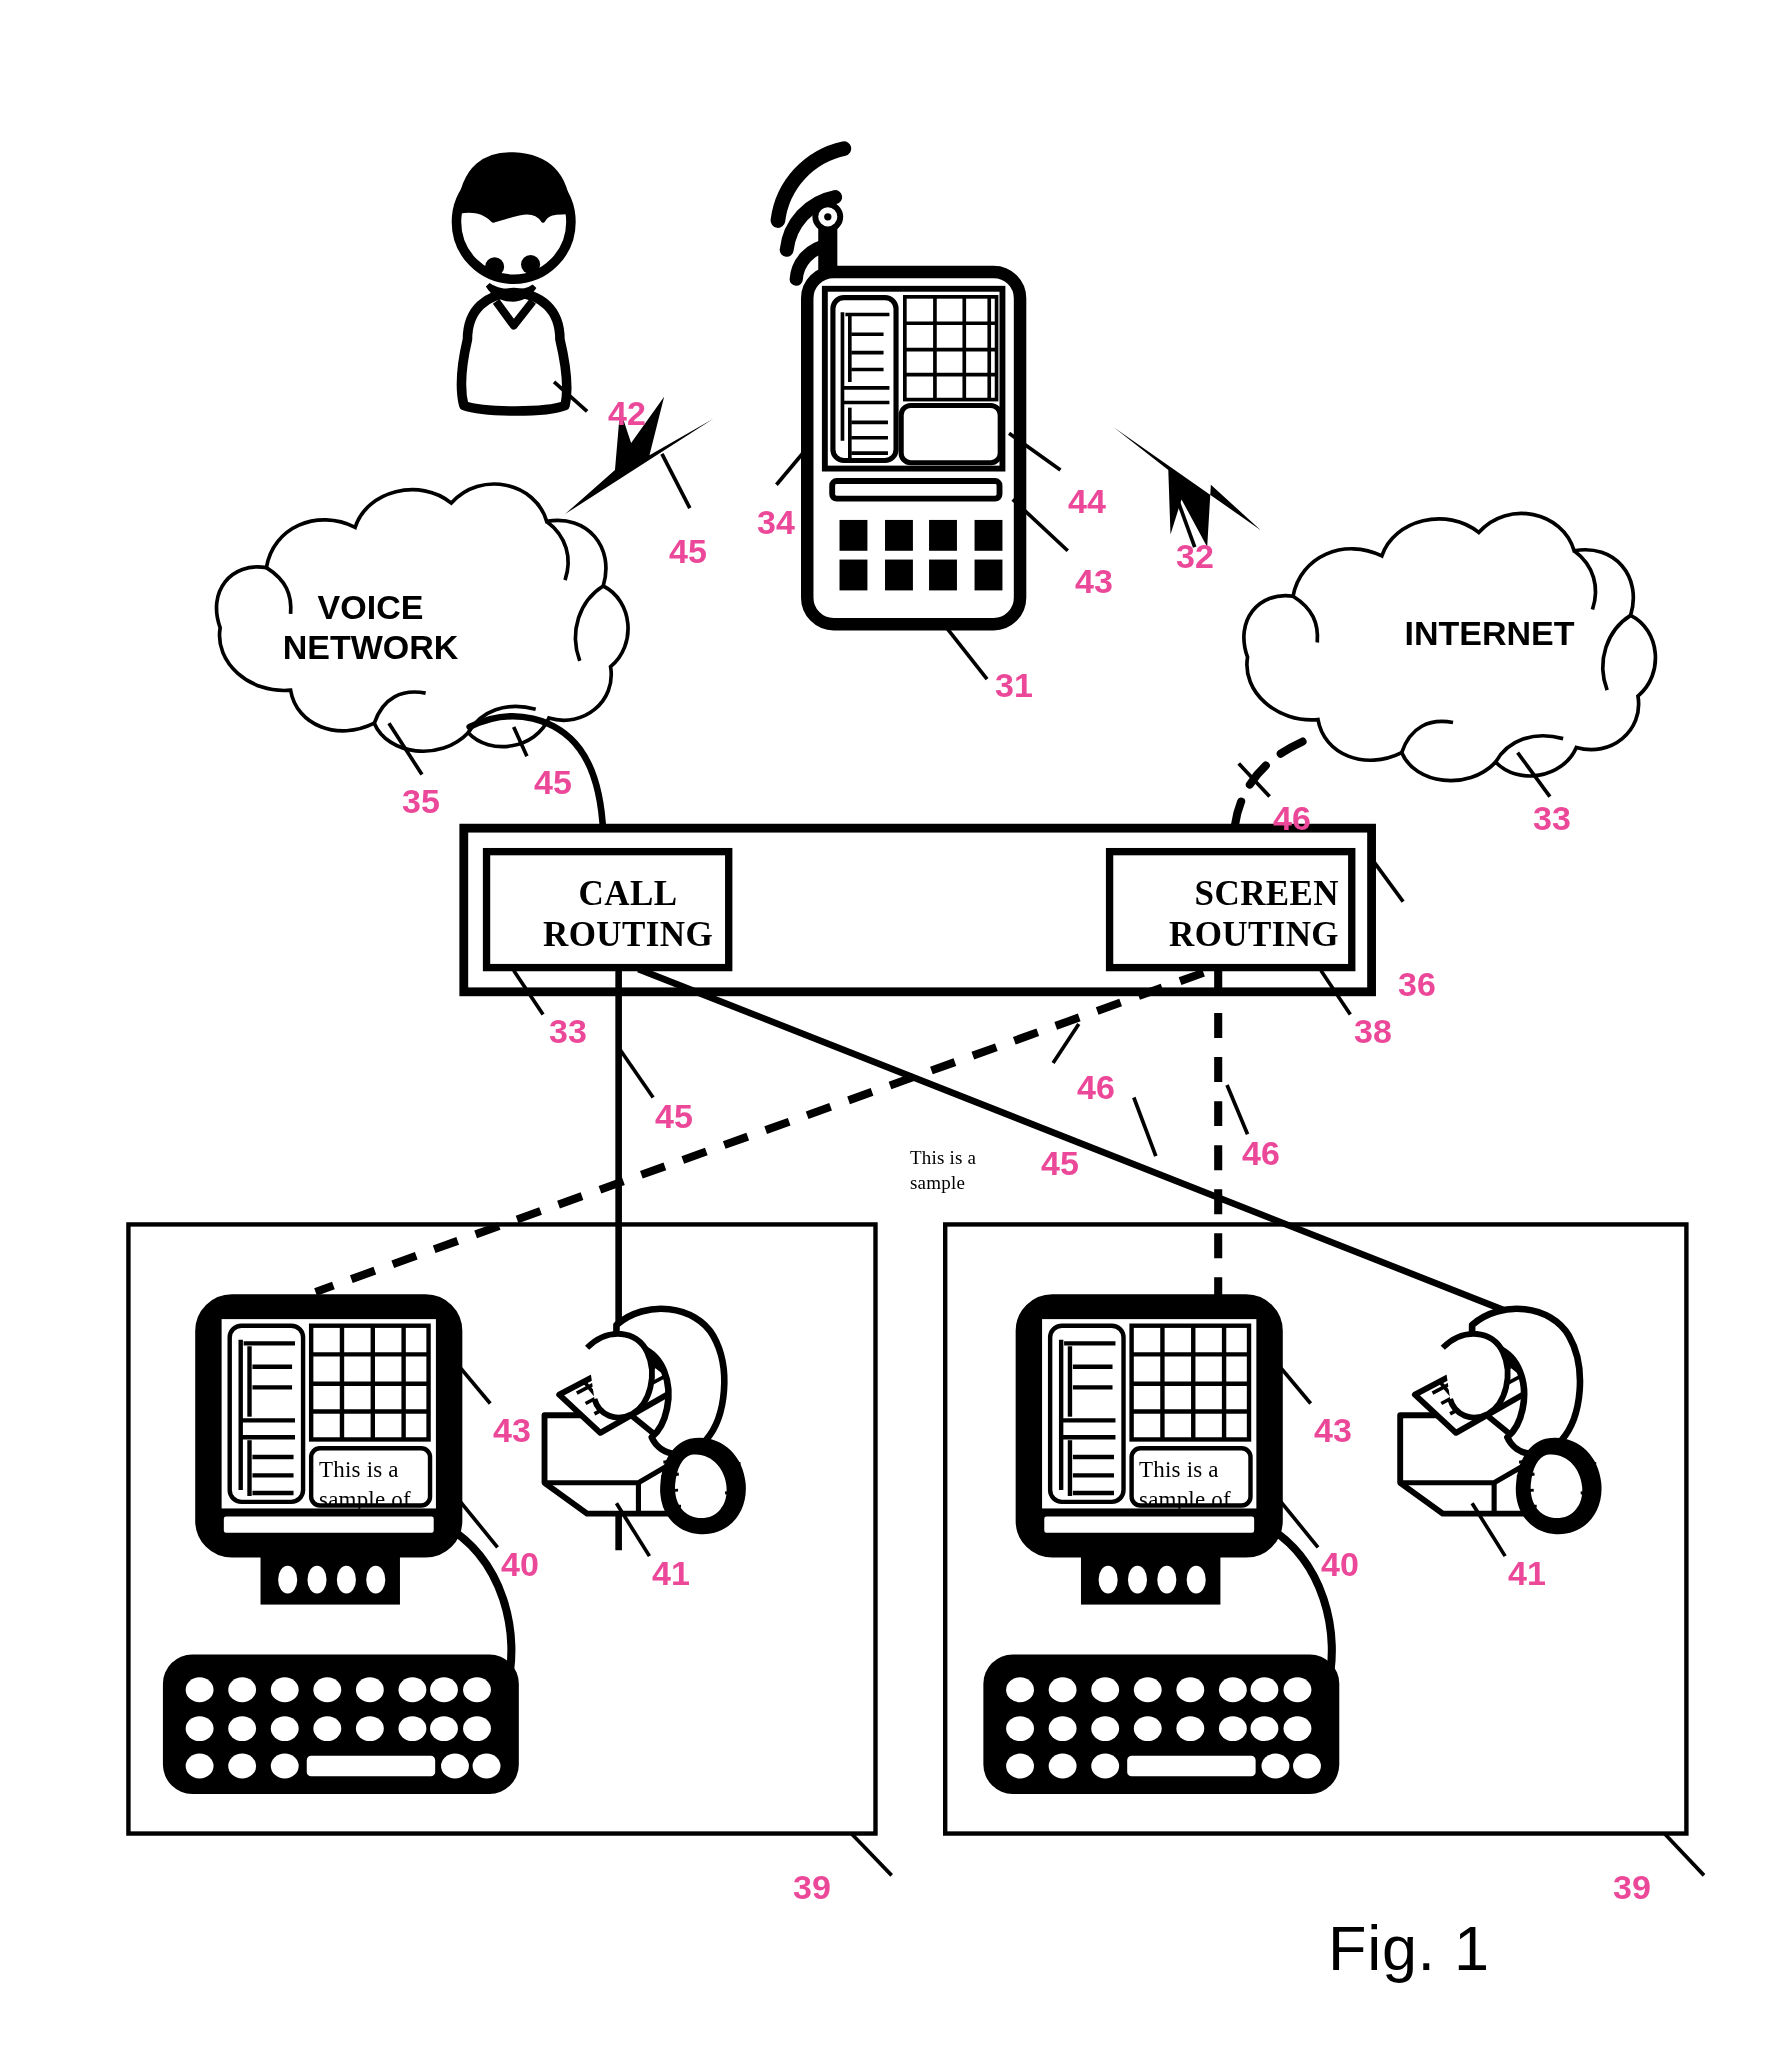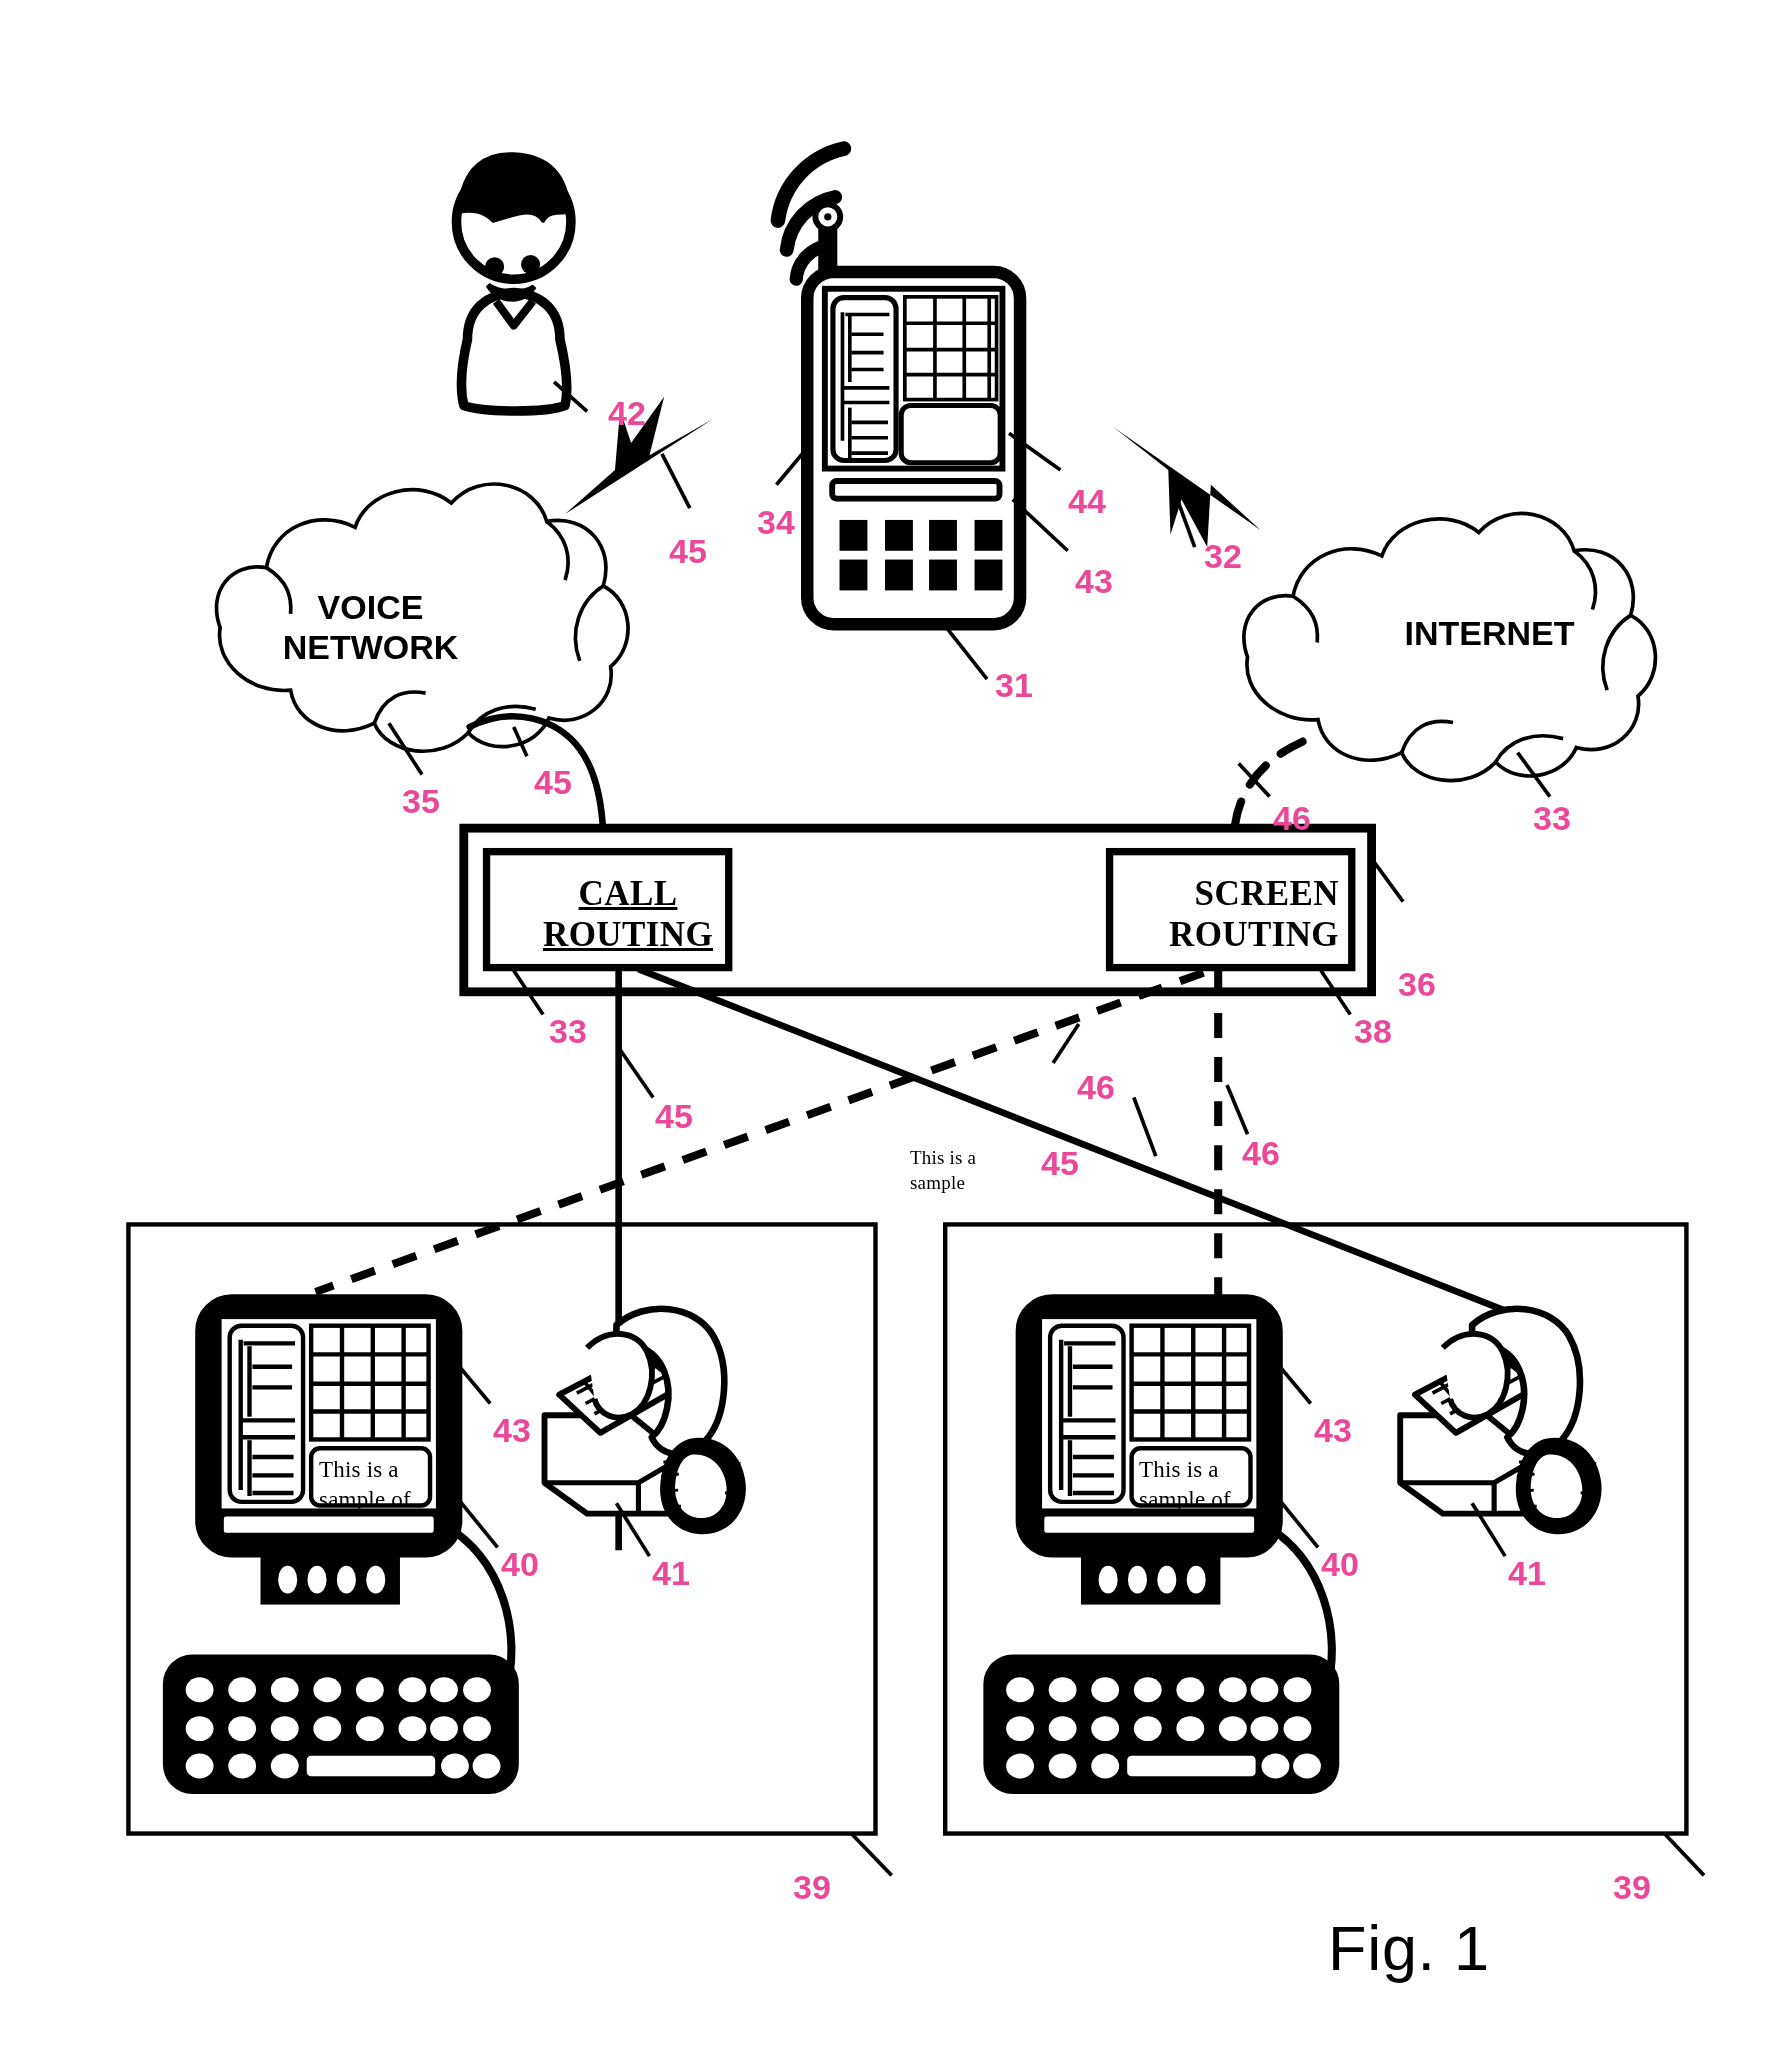--- a/index.html
+++ b/index.html
@@ -489,41 +489,41 @@
         <path d="M 2006 2048 L 2051 2120" stroke="#000" stroke-width="5" fill="none"></path>
       </g>
     </g>
   </svg>
 
 
   <div class="cloud-label" style="left:253px; top:587px; width:235px;">VOICE
 NETWORK</div>
   <div class="cloud-label" style="left:1372px; top:613px; width:235px;">INTERNET</div>
 
-  <div class="srv-label" style="left:490px; top:873px; width:276px;text-decoration:underline;">CALL
+  <div class="srv-label" style="left:490px; top:873px; width:276px;">CALL
 ROUTING</div>
   <div class="srv-label" style="left:1113px; top:873px; width:226px;text-align:right;">SCREEN
 ROUTING</div>
 
   <div class="screen-text" style="left:910px; top:1146px;">This is a
 sample</div>
 
   <div class="screen-text ws" style="left:319px; top:1455px;">This is a
 sample of</div>
   <div class="screen-text ws" style="left:1139px; top:1455px;">This is a
 sample of</div>
 
   <div class="ref" style="left:608px; top:396px;">42</div>
   <div class="ref" style="left:757px; top:505px;">34</div>
   <div class="ref" style="left:1068px; top:484px;">44</div>
   <div class="ref" style="left:1075px; top:564px;">43</div>
   <div class="ref" style="left:995px; top:668px;">31</div>
 
   <div class="ref" style="left:669px; top:534px;">45</div>
-  <div class="ref" style="left:1204px; top:539px;">32</div>
+  <div class="ref" style="left:1176px; top:539px;">32</div>
 
   <div class="ref" style="left:402px; top:784px;">35</div>
   <div class="ref" style="left:534px; top:765px;">45</div>
   <div class="ref" style="left:1533px; top:801px;">33</div>
   <div class="ref" style="left:1273px; top:801px;">46</div>
 
   <div class="ref" style="left:1398px; top:967px;">36</div>
   <div class="ref" style="left:549px; top:1014px;">33</div>
   <div class="ref" style="left:1354px; top:1014px;">38</div>
 

